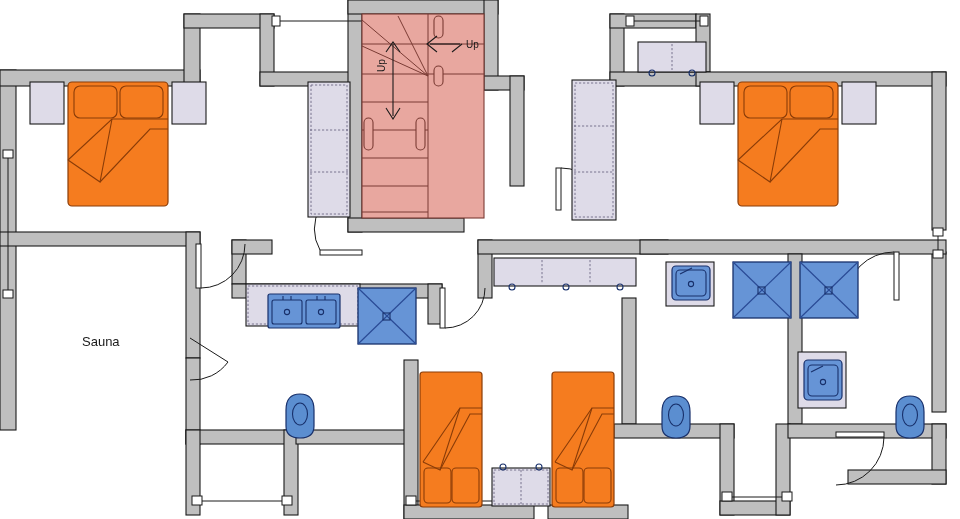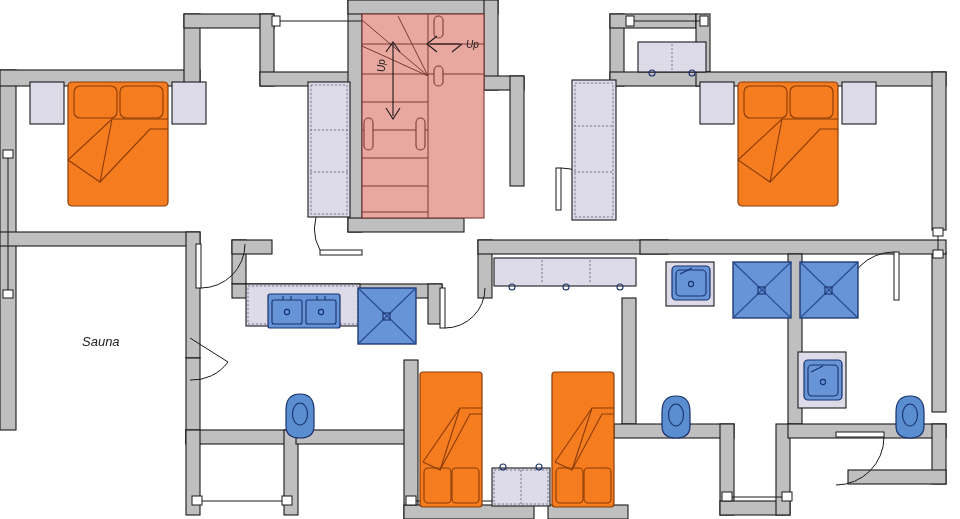--- a/index.html
+++ b/index.html
@@ -1,18 +1,18 @@
 <!DOCTYPE html>
 <html><head>
 <meta charset="utf-8">
 <title>Floor Plan</title>
 <style>
   html,body{margin:0;padding:0;background:#ffffff;}
   body{font-family:"Liberation Sans",sans-serif;}
-  #plan-root{position:relative;width:960px;height:519px;overflow:hidden;background:#fff;font-style:italic;}
+  #plan-root{position:relative;width:960px;height:519px;overflow:hidden;background:#fff;}
   svg{display:block;}
   .wall{fill:#bfbfbf;stroke:#1a1a1a;stroke-width:1.1;}
   .thinline{stroke:#1a1a1a;stroke-width:1;fill:none;}
   .door-arc{stroke:#1a1a1a;stroke-width:1;fill:none;}
   .door-leaf{fill:#ffffff;stroke:#1a1a1a;stroke-width:1;}
   .win{fill:#ffffff;stroke:#1a1a1a;stroke-width:1;}
   .bed{fill:#f57c1f;stroke:#8a3c08;stroke-width:1.2;}
   .bed-line{stroke:#8a3c08;stroke-width:1.1;fill:none;}
   .pillow{fill:#f57c1f;stroke:#8a3c08;stroke-width:1.1;}
   .furn{fill:#dedbe8;stroke:#1a1a1a;stroke-width:1.1;}

